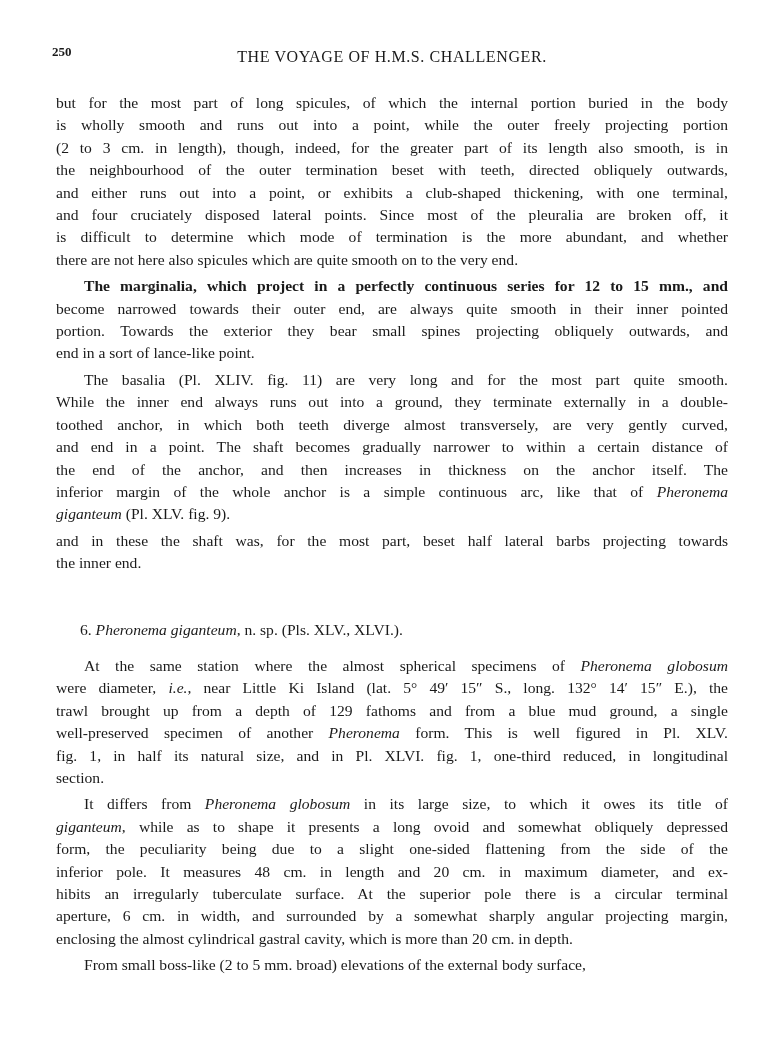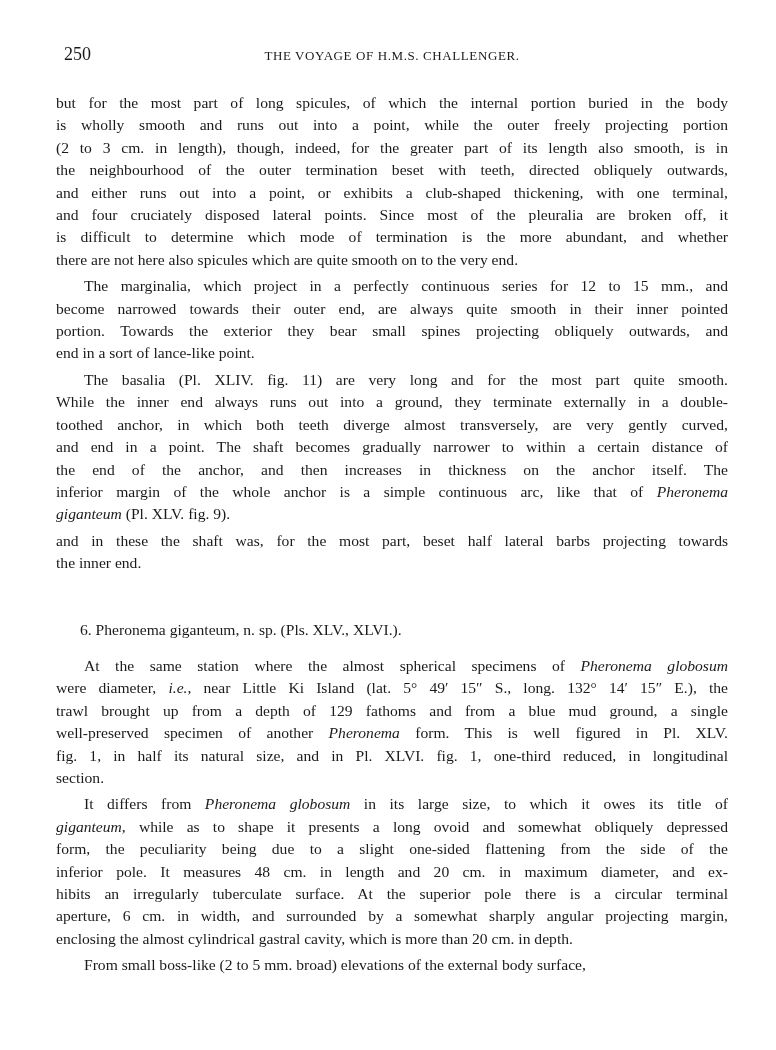--- a/index.html
+++ b/index.html
@@ -6,40 +6,40 @@
   body {
     width: 776px; height: 1050px; background: #ffffff; overflow: hidden;
     font-family: "DejaVu Serif", "Liberation Serif", serif;
     color: #1a1a1a;
   }
   .page { position: relative; width: 776px; height: 1050px; }
   .header {
     position: absolute; top: 44px; left: 52px; width: 680px; height: 24px;
   }
   .page-number {
-    position: absolute; left: 12px; top: 0; font-size: 18px; font-weight: normal;
+    position: absolute; left: 0; top: 0; font-size: 13px; font-weight: bold;
     font-family: "Liberation Serif", serif;
   }
   .running-title {
     position: absolute; left: 0; right: 0; top: 4px; text-align: center;
-    font-size: 13px; letter-spacing: 0.6px;
+    font-size: 16px; letter-spacing: 0.6px;
     font-family: "Liberation Serif", serif;
   }
   .body-text {
     position: absolute; top: 88px; left: 52px; width: 680px;
     font-family: "Liberation Serif", serif;
     font-size: 15.6px; line-height: 22.4px; text-align: justify;
   }
   .line { display: block; text-align: justify; text-align-last: justify; white-space: nowrap; }
   .line.last { text-align-last: left; }
   .line span.i { font-style: italic; }
   .section-heading {
     margin: 44px 0 14px 28px; font-size: 15.6px;
   }
-  .section-heading .i { }
+  .section-heading .i { font-style: italic; }
   .para { margin: 4px; }
 </style>
 </head>
 <body>
 
 <div class="page">
   <div class="header">
     <span class="page-number">250</span>
     <div class="running-title">THE VOYAGE OF H.M.S. CHALLENGER.</div>
   </div>
@@ -50,21 +50,21 @@
           <span class="line">but for the most part of long spicules, of which the internal portion buried in the body</span>
           <span class="line">is wholly smooth and runs out into a point, while the outer freely projecting portion</span>
           <span class="line">(2 to 3 cm. in length), though, indeed, for the greater part of its length also smooth, is in</span>
           <span class="line">the neighbourhood of the outer termination beset with teeth, directed obliquely outwards,</span>
           <span class="line">and either runs out into a point, or exhibits a club-shaped thickening, with one terminal,</span>
           <span class="line">and four cruciately disposed lateral points. Since most of the pleuralia are broken off, it</span>
           <span class="line">is difficult to determine which mode of termination is the more abundant, and whether</span>
           <span class="line last">there are not here also spicules which are quite smooth on to the very end.</span>
         </div>
         <div class="para">
-          <span class="line" style="padding-left: 28px;">The marginalia, which project in a perfectly continuous series for 12 to 15 mm., and</span>
+          <span class="line" style="padding-left: 28px; font-weight: bold;">The marginalia, which project in a perfectly continuous series for 12 to 15 mm., and</span>
           <span class="line">become narrowed towards their outer end, are always quite smooth in their inner pointed</span>
           <span class="line">portion. Towards the exterior they bear small spines projecting obliquely outwards, and</span>
           <span class="line last">end in a sort of lance-like point.</span>
         </div>
         <div class="para">
           <span class="line" style="padding-left: 28px;">The basalia (Pl. XLIV. fig. 11) are very long and for the most part quite smooth.</span>
           <span class="line">While the inner end always runs out into a ground, they terminate externally in a double-</span>
           <span class="line">toothed anchor, in which both teeth diverge almost transversely, are very gently curved,</span>
           <span class="line">and end in a point. The shaft becomes gradually narrower to within a certain distance of</span>
           <span class="line">the end of the anchor, and then increases in thickness on the anchor itself. The</span>

